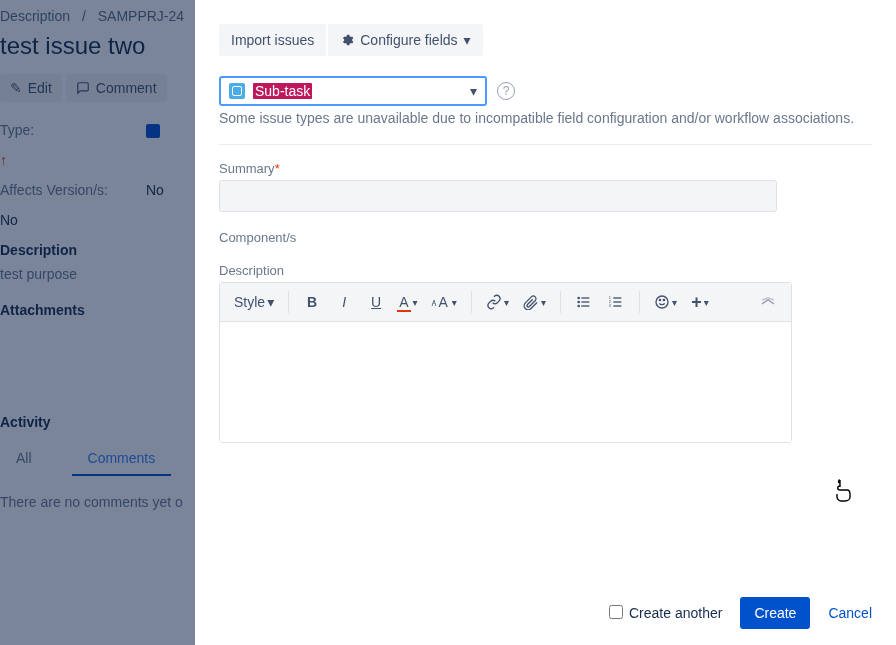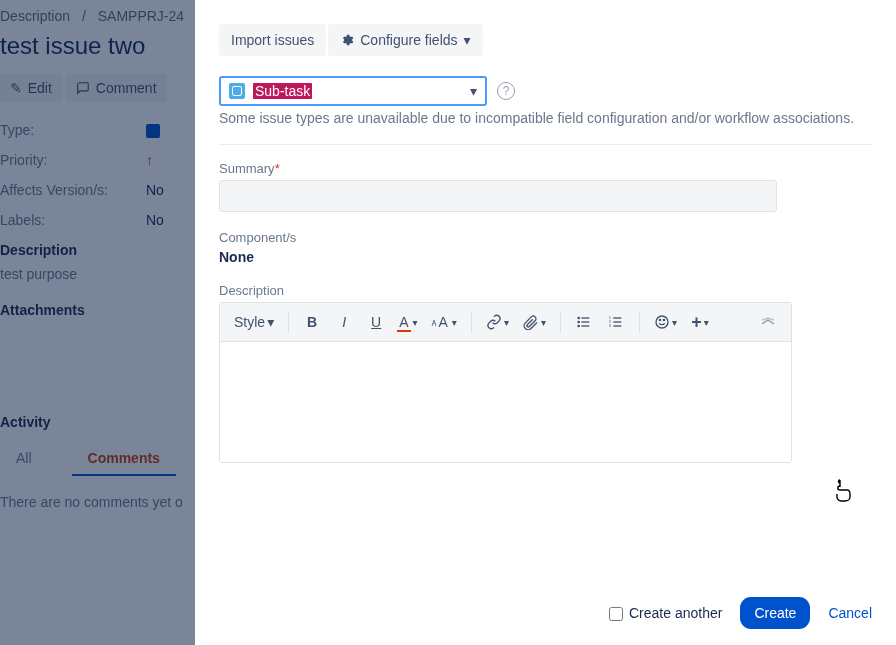--- a/index.html
+++ b/index.html
@@ -49,21 +49,21 @@
       color: #42526e;
       font-size: 14px;
       cursor: pointer;
     }
     .bg-row { display: flex; margin-bottom: 14px; font-size: 14px; color: #6b778c; }
     .bg-row .label { width: 146px; color: #6b778c; }
     .bg-row .value { color: #172b4d; }
     .bg-section-title { font-weight: 600; color: #172b4d; margin: 8px 0; }
     .bg-tabs { display: flex; gap: 24px; margin-top: 12px; border-bottom: 2px solid transparent; }
     .bg-tab { padding: 8px 16px; color: #6b778c; cursor: pointer; border-bottom: 2px solid transparent; }
-    .bg-tab.active { color: #c2410c; border-bottom-color: #0052cc; font-weight: 700; }
+    .bg-tab.active { color: #3b82f6; border-bottom-color: #0052cc; font-weight: 400; }
     .bg-nocomment { color: #6b778c; margin-top: 16px; }
 
     
     .overlay {
       position: absolute;
       inset: 0;
       background: rgba(9, 30, 66, 0.54);
     }
     .modal {
       position: absolute;
@@ -215,27 +215,27 @@
     .editor-body { height: 120px; background: #fff; position: relative; }
 
     .modal-footer {
       position: absolute;
       left: 24px; right: 24px; bottom: 16px;
       display: flex;
       align-items: center;
       justify-content: flex-end;
       gap: 18px;
     }
-    .create-another { display: inline-flex; align-items: flex-end; gap: 6px; color: #172b4d; }
+    .create-another { display: inline-flex; align-items: flex-start; gap: 6px; color: #172b4d; }
     .create-another input { width: 14px; height: 14px; }
     .btn-primary {
       background: #0052cc;
       color: #fff;
       border: none;
-      border-radius: 11px;
+      border-radius: 3px;
       padding: 8px 14px;
       font-size: 14px;
       cursor: pointer;
       font-weight: 500;
     }
     .btn-link {
       background: none;
       border: none;
       color: #0052cc;
       font-size: 14px;
@@ -279,29 +279,27 @@
     </button>
   </div>
 
   <div class="bg-row">
     <div class="label">Type:</div>
     <div class="value">
       <span style="display:inline-block;width:14px;height:14px;background:#0052cc;border-radius:2px;vertical-align:middle;"></span>
     </div>
   </div>
   <div class="bg-row">
-    <div class="label">Priority:</div>
     <div class="value"><span style="color:#de350b">↑</span></div>
   </div>
   <div class="bg-row">
     <div class="label">Affects Version/s:</div>
     <div class="value">No</div>
   </div>
   <div class="bg-row">
-    <div class="label">Labels:</div>
     <div class="value">No</div>
   </div>
 
   <div class="bg-section-title">Description</div>
   <div style="color:#6b778c;margin-bottom:20px;">test purpose</div>
 
   <div class="bg-section-title">Attachments</div>
 
   <div style="height:80px"></div>
 
@@ -347,21 +345,20 @@
 
   <div class="field-group">
     <label class="field-label">
       <span>Summary</span><span class="req">*</span>
     </label>
     <input class="summary-input" type="text" value="" style="">
   </div>
 
   <div class="field-group">
     <label class="field-label">Component/s</label>
-    <div class="components-value">None</div>
   </div>
 
   <div class="field-group">
     <label class="field-label">Description</label>
     <div class="editor">
       <div class="editor-toolbar">
         <button class="tb-btn">
           <span>Style</span>
             <span>▾</span>
         </button>

